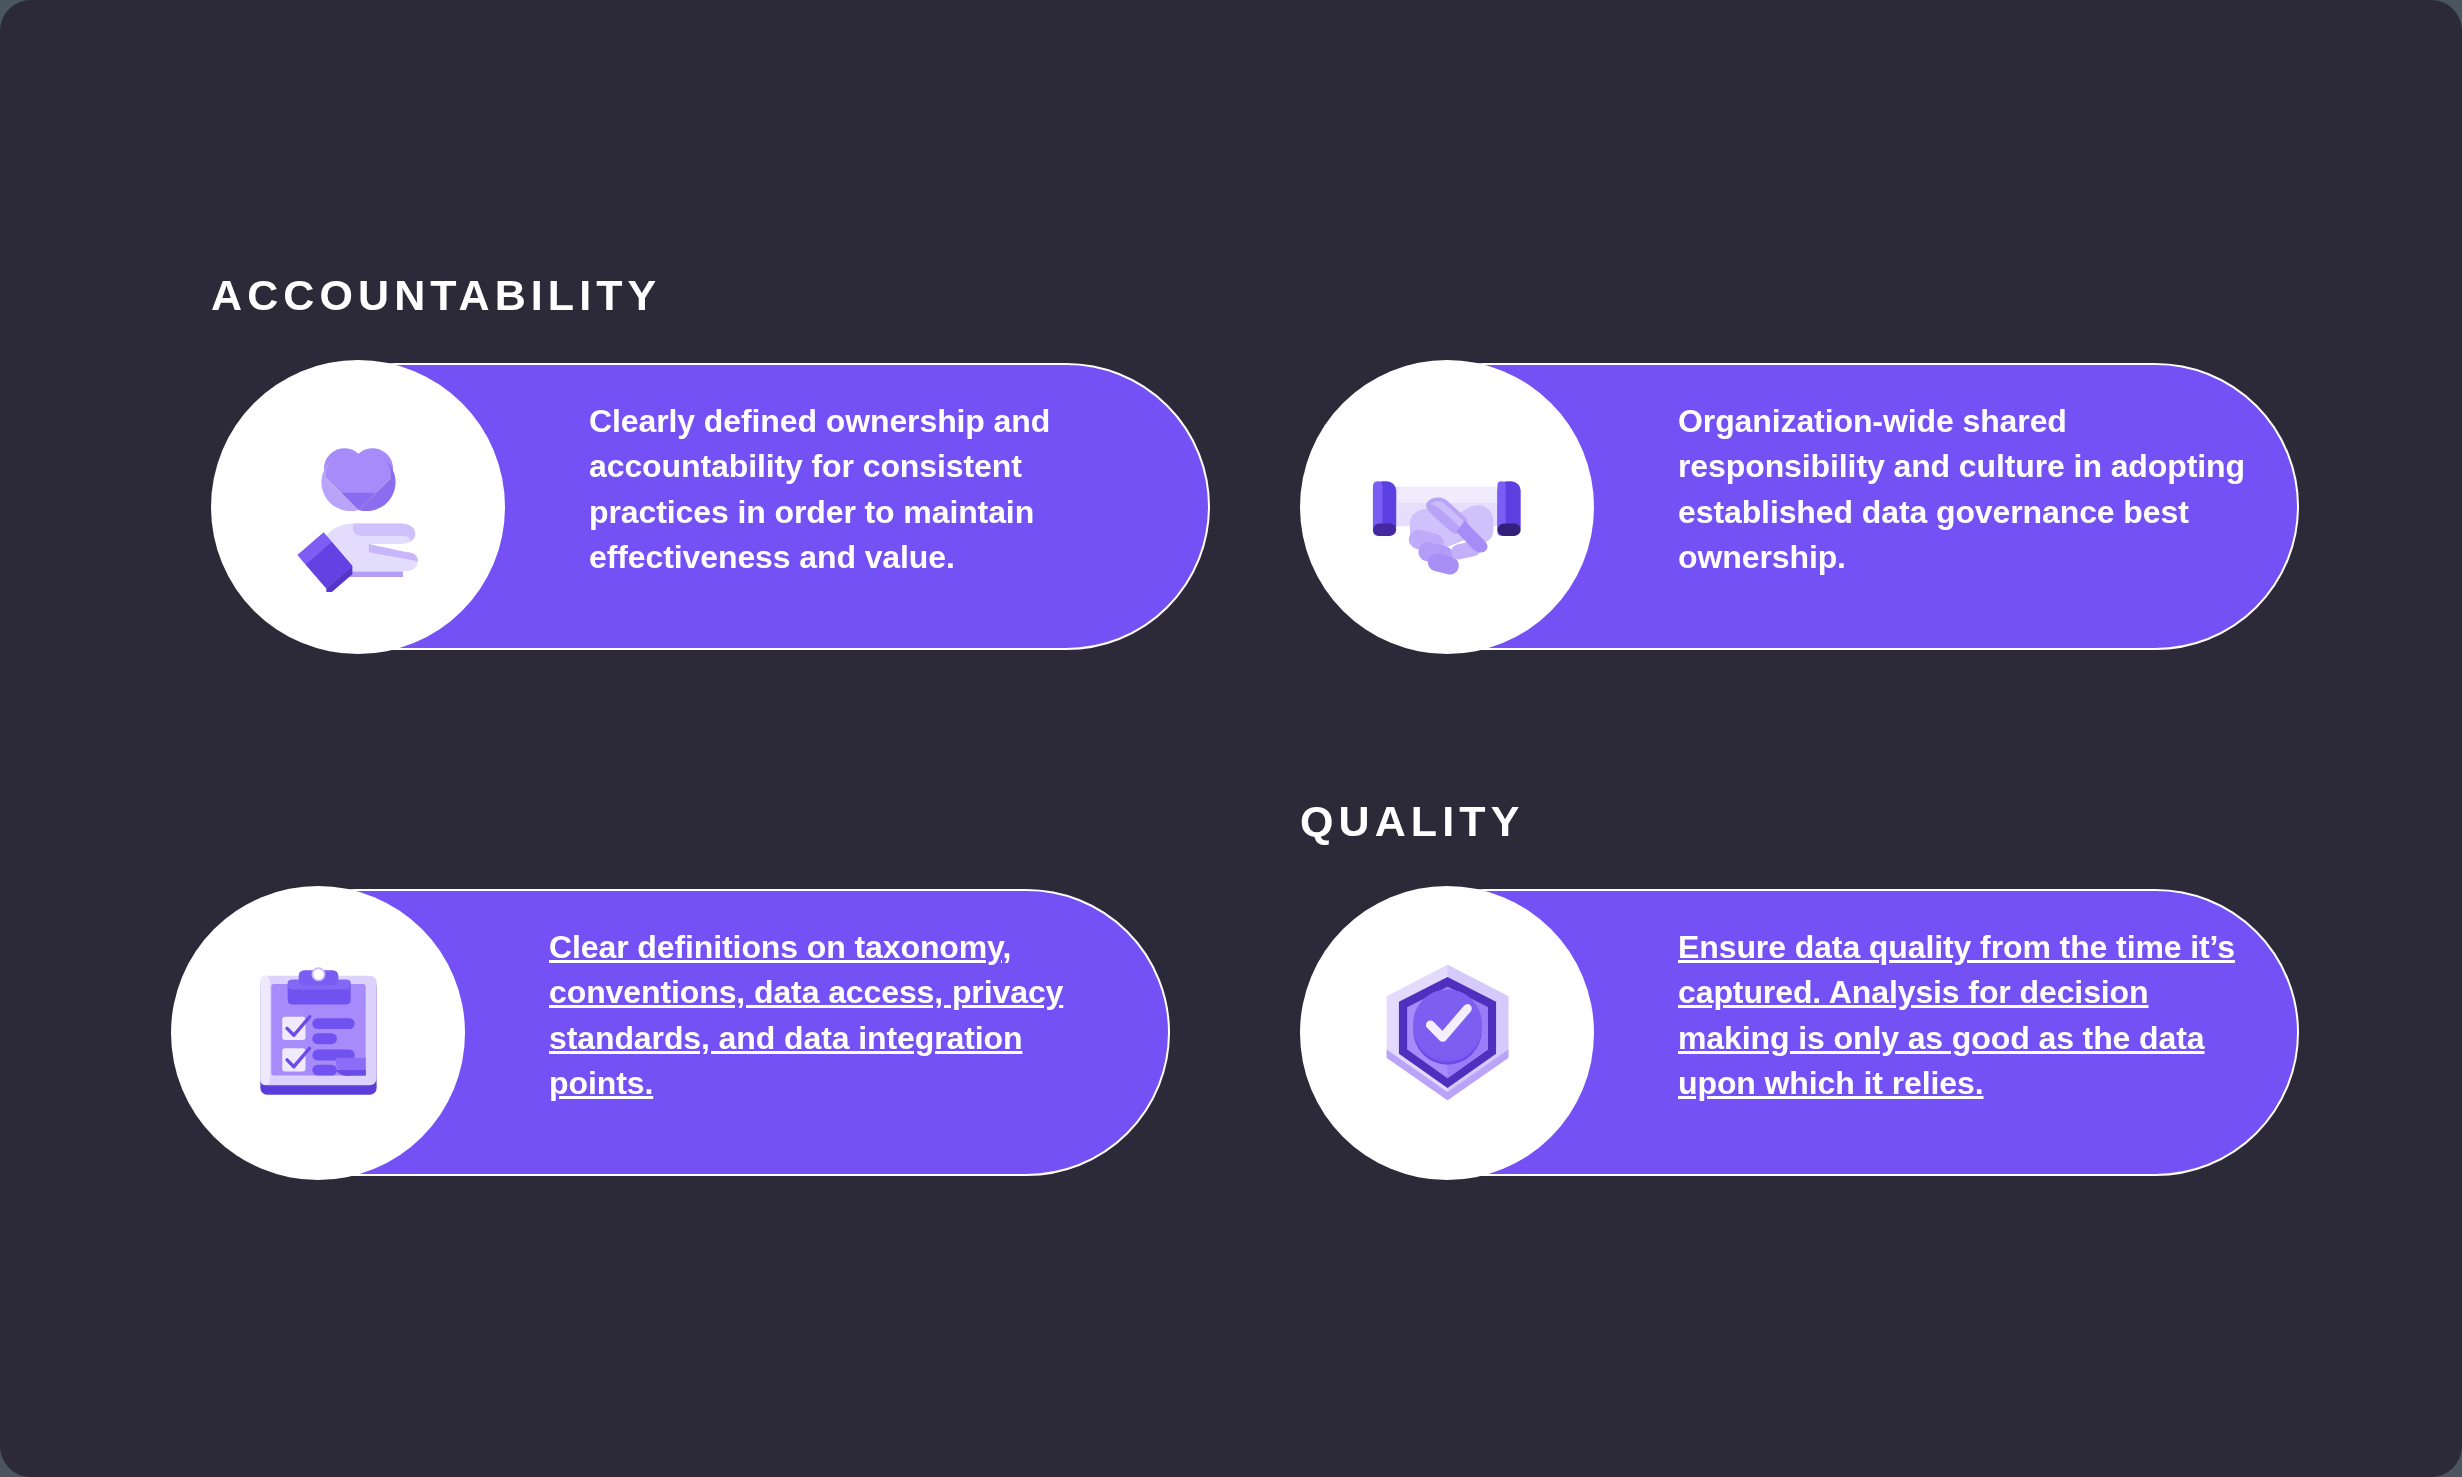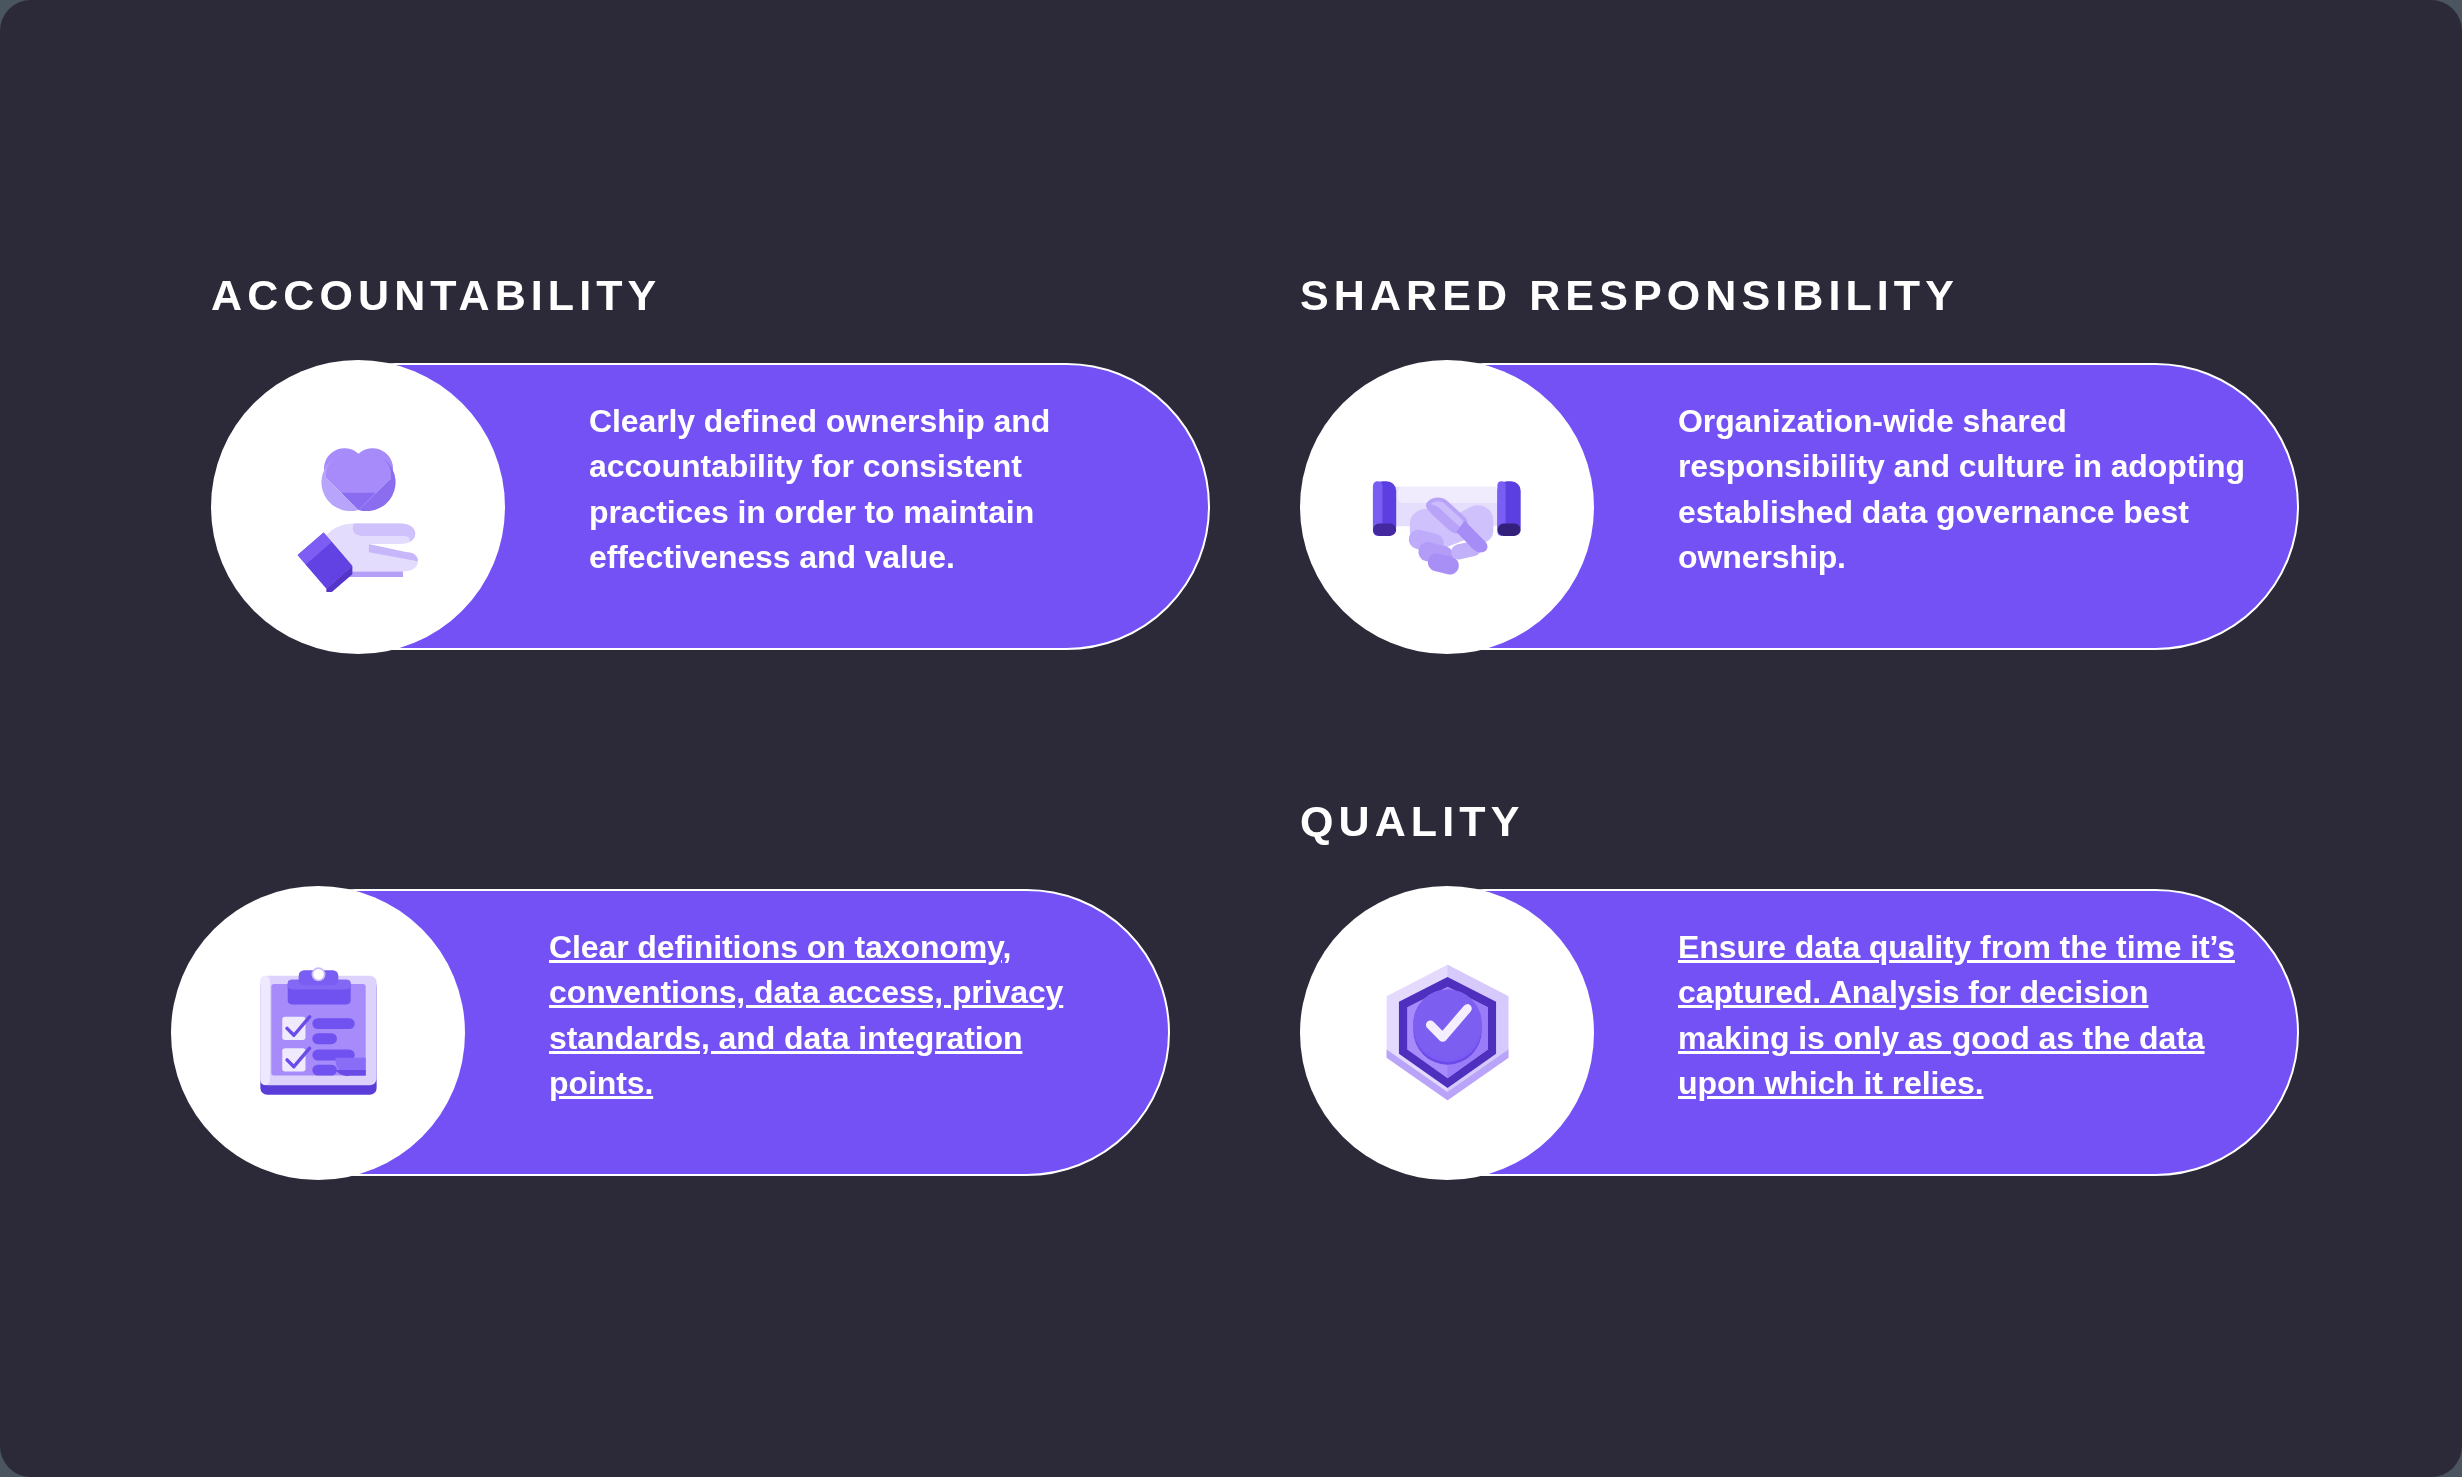--- a/index.html
+++ b/index.html
@@ -125,21 +125,20 @@
             <path d="M36 196 L74 163 L116 212 L78 245 Z" fill="#6D4AF0"></path>
             <path d="M36 196 L74 163 L86 177 L48 210 Z" fill="#7E5DF5"></path>
             <path d="M48 210 L86 177 L116 212 L78 245 Z" fill="#6342E3"></path>
             <path d="M78 245 L116 212 L116 224 L78 257 Z" fill="#5534C9"></path>
           </svg>
         </div>
       </div>
     </div>
 
     <div class="card c1">
-      <div class="card-title">SHARED RESPONSIBILITY</div>
       <div class="pill-wrap">
         <div class="pill">
           <div class="pill-text">Organization-wide shared responsibility and culture in adopting established data governance best ownership.</div>
         </div>
         <div class="icon-circle">
           <svg width="171" height="171" viewBox="0 0 250 250">
 
             <rect x="42" y="96" width="160" height="58" rx="8" fill="#E6DEFD"></rect>
             <rect x="52" y="96" width="150" height="24" rx="8" fill="#F1EBFE"></rect>
 

